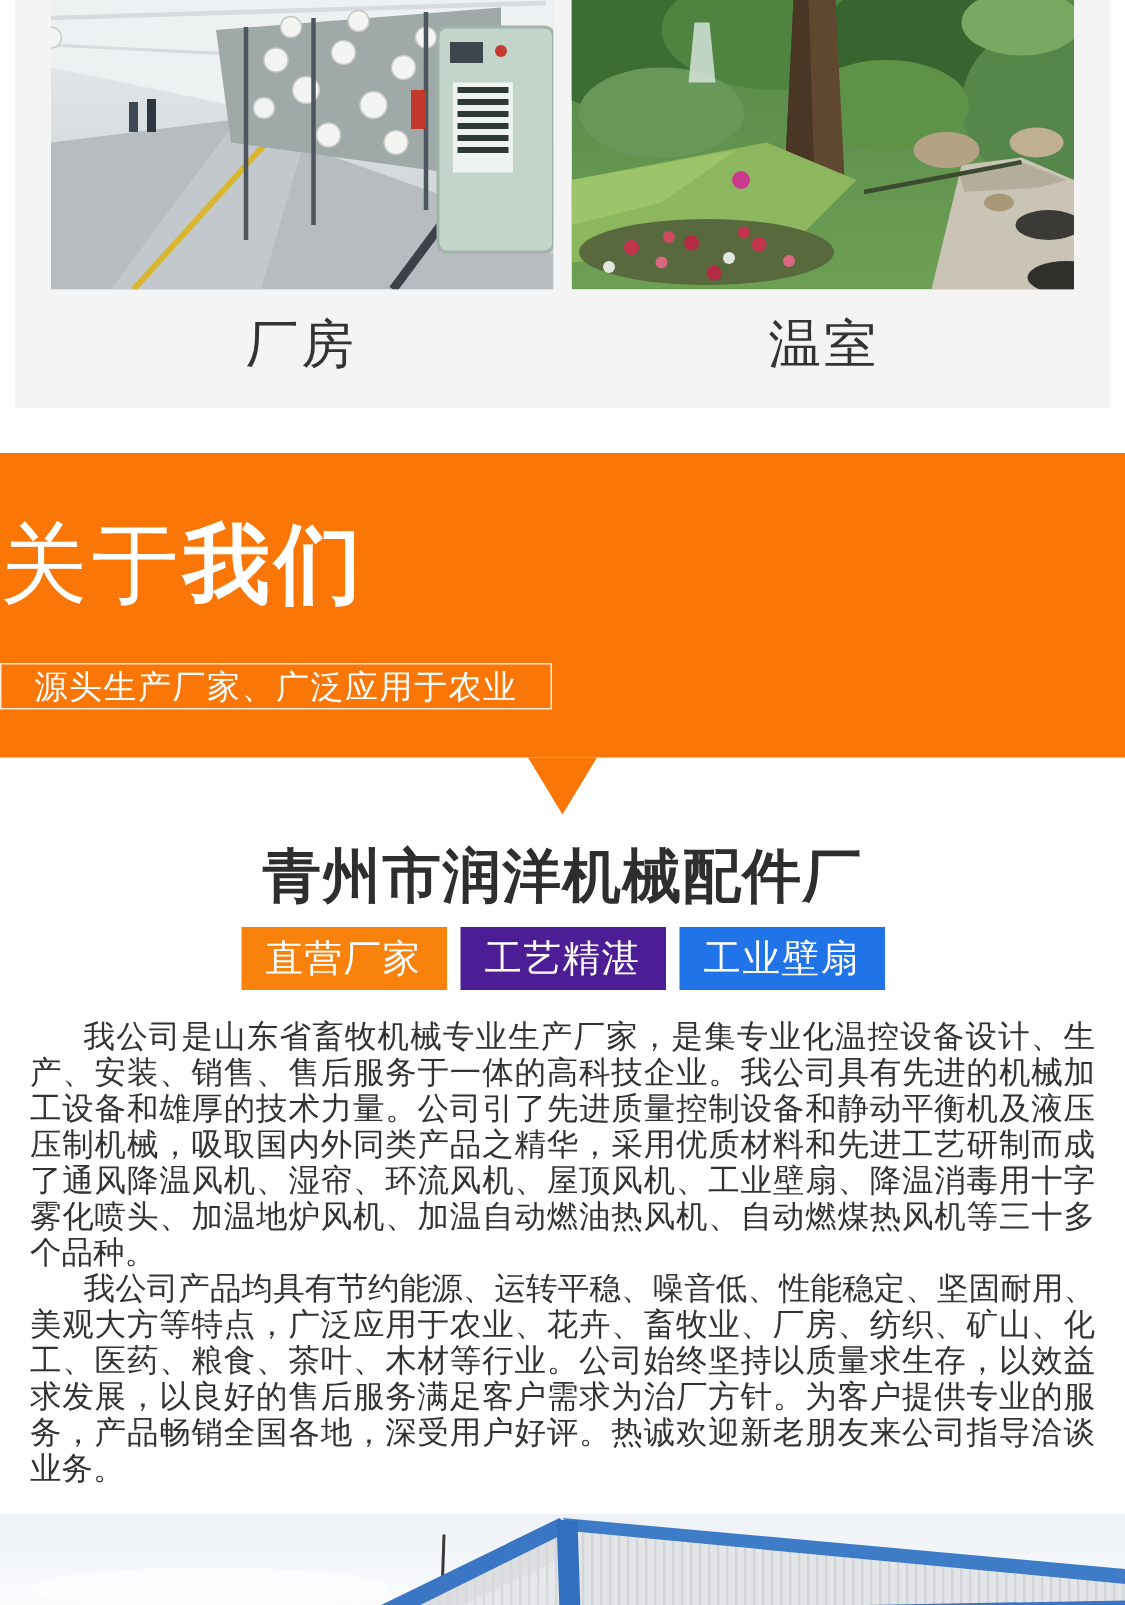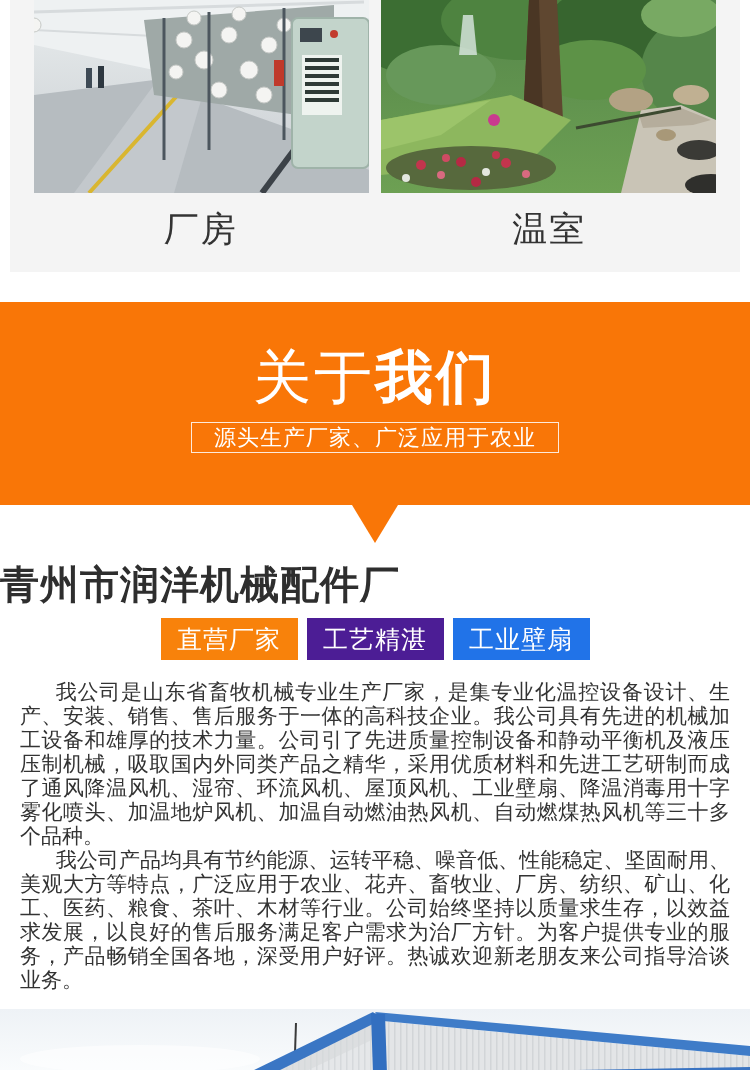--- a/index.html
+++ b/index.html
@@ -14,38 +14,39 @@
   .photo{width:335px;height:193px;overflow:hidden;flex:0 0 auto;background:#dfe3e4;}
   .photo svg{display:block;width:100%;height:100%;}
   .gallery-labels{display:flex;gap:15px;padding:0 24px;}
   .gallery-labels div{
     width:335px;text-align:center;font-size:35px;color:#333333;
     margin-top:13px;letter-spacing:2px;
   }
   
   .hero{
     margin-top:30px;height:203px;background:#f97607;color:#ffffff;
-    display:flex;flex-direction:column;align-items:center;box-sizing:border-box;
+    display:flex;flex-direction:column;box-sizing:border-box;
     padding-top:42px;
+    gap:20px;
   }
   .hero-title{font-size:58px;line-height:66px;font-weight:400;letter-spacing:3px;}
   .hero-title .bold{font-weight:800;}
   .hero-sub{
     margin-top:12px;width:368px;height:31px;box-sizing:border-box;
     border:1px solid rgba(255,255,255,0.85);
     font-size:22px;line-height:29px;text-align:center;letter-spacing:1px;
   }
   .pointer{
     width:0;height:0;margin:0 auto;
     border-left:23px solid transparent;border-right:23px solid transparent;
     border-top:38px solid #f97607;
   }
   
   .company-name{
-    margin-top:18px;text-align:left;font-size:39px;line-height:48px;
+    margin-top:18px;text-align:center;font-size:39px;line-height:48px;
     font-weight:700;color:#2e2e2e;letter-spacing:1px;
   }
   .badges{margin-top:9px;display:flex;justify-content:center;gap:9px;}
   .badge{
     width:137px;height:42px;color:#ffffff;font-size:25px;line-height:42px;
     text-align:center;letter-spacing:1px;
   }
   .badge.orange{background:#f8820b;}
   .badge.red{background:#4c1d95;}
   .badge.blue{background:#2173e8;}

